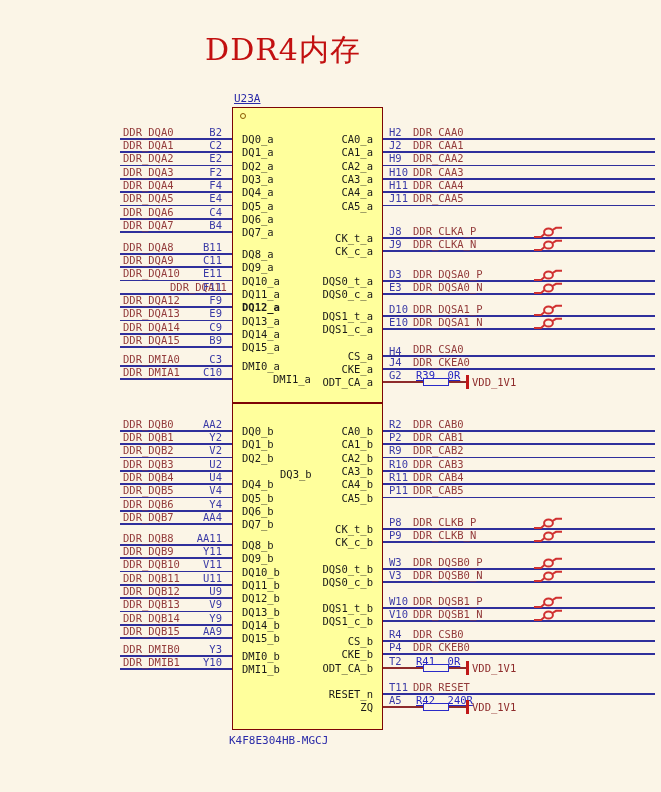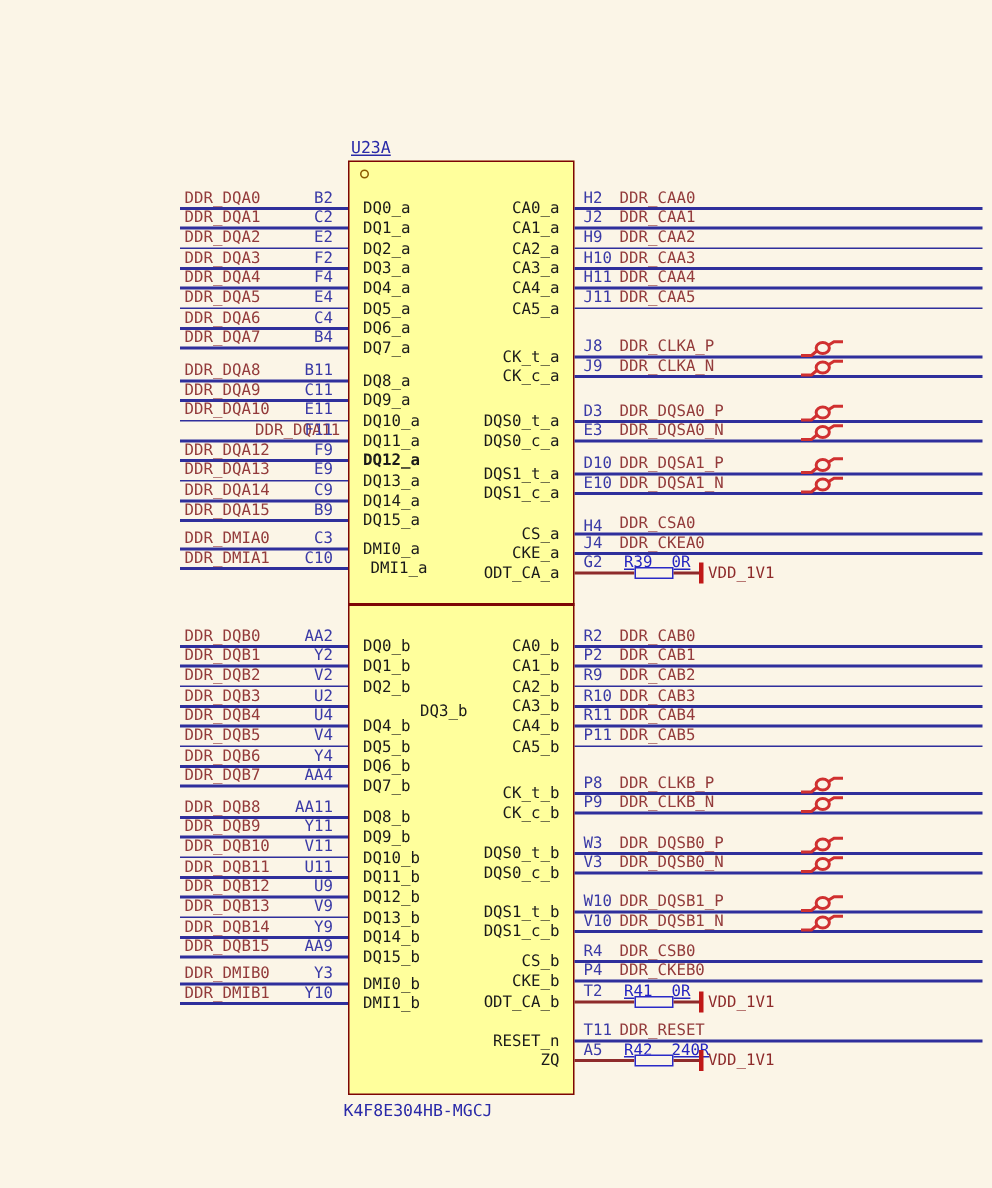--- a/index.html
+++ b/index.html
@@ -25,20 +25,21 @@
   .res-label  { font-size:10.5px; color:#2525C0; line-height:11px; text-decoration:underline; white-space:pre; }
   .resistor   { height:8px; border:1.6px solid #2A2AC8; background:#FBF5E7; }
   .pwr-bar    { width:2.6px; background:#C01818; }
   .pwr-label  { font-size:10.5px; color:#8E2B2B; line-height:11px; white-space:pre; }
   .ta-r { text-align:right; }
 </style>
 </head>
 <body>
 
 <div id="schematic">
+  <div id="title" class="abs">DDR4内存</div>
   <div id="designator" class="abs">U23A</div>
   <div id="chip-body" class="abs"></div>
   <div id="chip-divider" class="abs"></div>
   <div id="pin1-circle" class="abs"></div>
   <div id="part-number" class="abs">K4F8E304HB-MGCJ</div>
   <div id="rows">
       <div class="abs wire" style="left: 120px; top: 138px; width: 112px;"></div>
       <div class="abs net-label" style="left: 123px; top: 126.5px;">DDR_DQA0</div>
       <div class="abs pin-number ta-r" style="left: 120px; top: 126.5px; width: 102px;">B2</div>
       <div class="abs pin-name" style="left: 242px; top: 134px;">DQ0_a</div>
@@ -102,21 +103,21 @@
       <div class="abs net-label" style="left: 123px; top: 334.95px;">DDR_DQA15</div>
       <div class="abs pin-number ta-r" style="left: 120px; top: 334.95px; width: 102px;">B9</div>
       <div class="abs pin-name" style="left: 242px; top: 342.45px;">DQ15_a</div>
       <div class="abs wire" style="left: 120px; top: 365px; width: 112px;"></div>
       <div class="abs net-label" style="left: 123px; top: 353.5px;">DDR_DMIA0</div>
       <div class="abs pin-number ta-r" style="left: 120px; top: 353.5px; width: 102px;">C3</div>
       <div class="abs pin-name" style="left: 242px; top: 361px;">DMI0_a</div>
       <div class="abs wire" style="left: 120px; top: 378.35px; width: 112px;"></div>
       <div class="abs net-label" style="left: 123px; top: 366.85px;">DDR_DMIA1</div>
       <div class="abs pin-number ta-r" style="left: 120px; top: 366.85px; width: 102px;">C10</div>
-      <div class="abs pin-name" style="left: 230px; top: 374.35px; padding-left: 17px;">DMI1_a</div>
+      <div class="abs pin-name" style="left: 256px; top: 374.35px; padding-left: 17px;">DMI1_a</div>
       <div class="abs wire" style="left: 120px; top: 430px; width: 112px;"></div>
       <div class="abs net-label" style="left: 123px; top: 418.5px;">DDR_DQB0</div>
       <div class="abs pin-number ta-r" style="left: 120px; top: 418.5px; width: 102px;">AA2</div>
       <div class="abs pin-name" style="left: 242px; top: 426px;">DQ0_b</div>
       <div class="abs wire" style="left: 120px; top: 443.35px; width: 112px;"></div>
       <div class="abs net-label" style="left: 123px; top: 431.85px;">DDR_DQB1</div>
       <div class="abs pin-number ta-r" style="left: 120px; top: 431.85px; width: 102px;">Y2</div>
       <div class="abs pin-name" style="left: 242px; top: 439.35px;">DQ1_b</div>
       <div class="abs wire" style="left: 120px; top: 456.7px; width: 112px;"></div>
       <div class="abs net-label" style="left: 123px; top: 445.2px;">DDR_DQB2</div>

